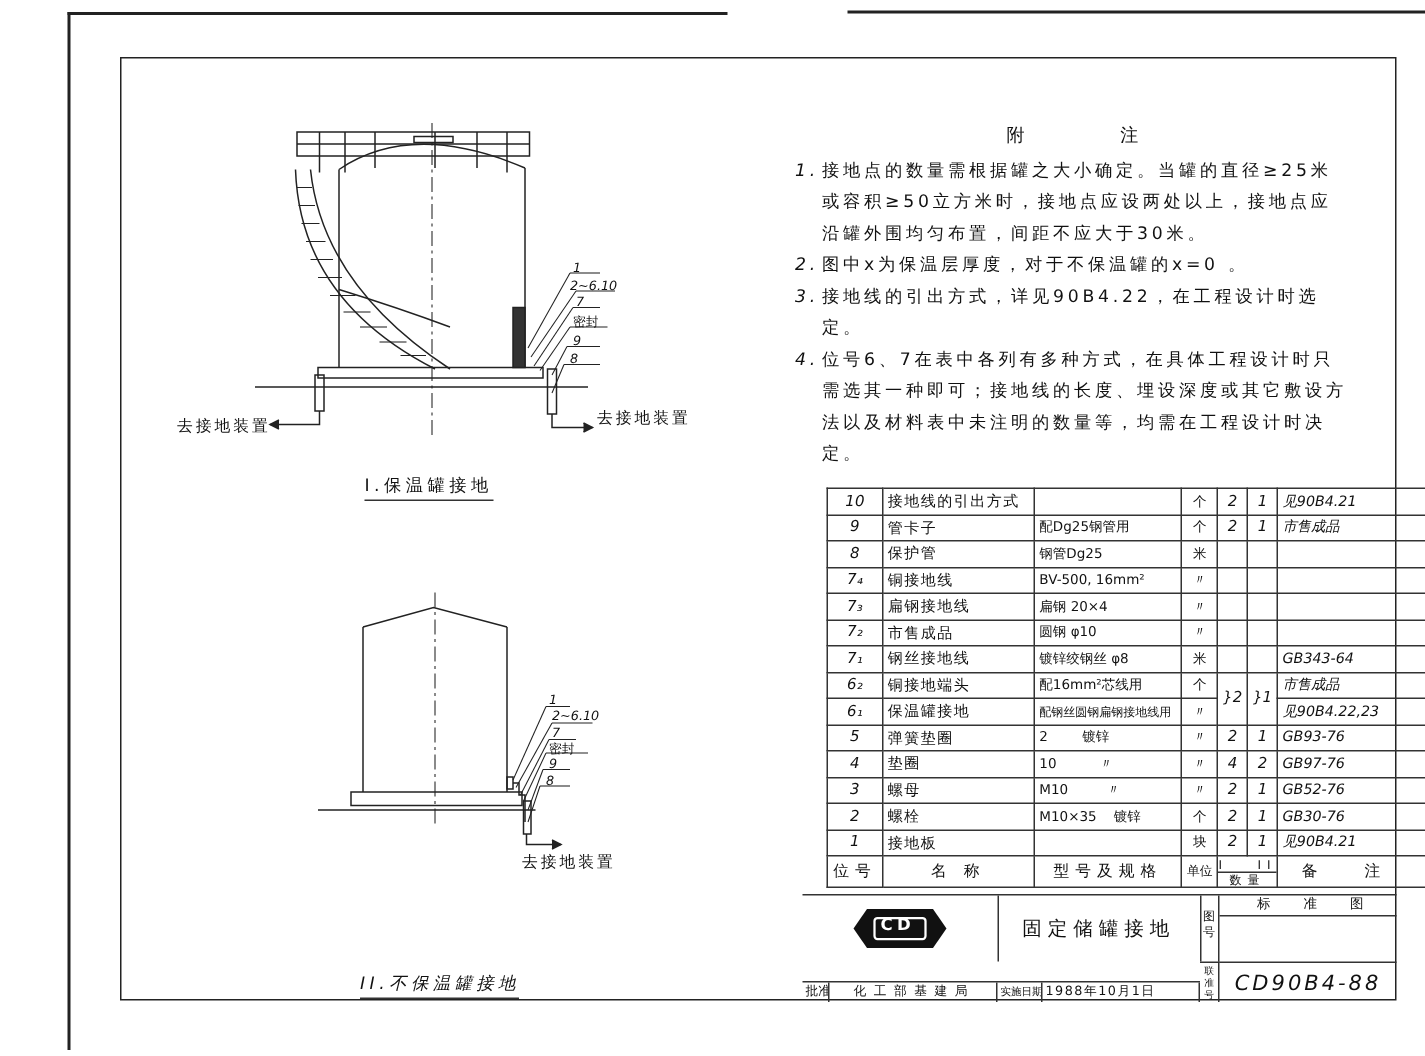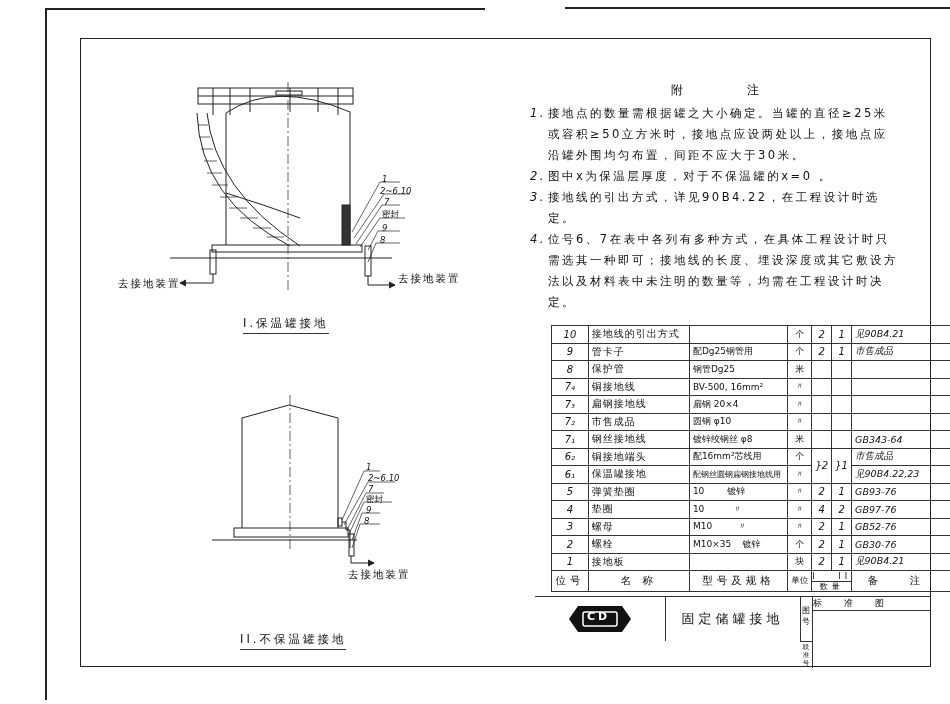--- a/index.html
+++ b/index.html
@@ -13,40 +13,40 @@
   svg.drawing { position: absolute; left: 0; top: 0; }
 
   .notes { left: 530px; top: 80px; width: 370px; font-size: 11.5px; line-height: 21px; letter-spacing: 2.5px; }
   .notes-title { text-align: center; letter-spacing: 30px; font-size: 12px; margin-bottom: 2px; padding-left: 30px; }
   .note { display: flex; }
   .note-num { width: 18px; flex: none; font-style: italic; }
   .note-text { flex: 1; }
 
   .caption { font-size: 11.5px; letter-spacing: 3px; border-bottom: 1.5px solid #333; padding-bottom: 2px; }
   .caption1 { left: 243px; top: 316px; }
-  .caption2 { left: 240px; top: 632px; }
+  .caption2 { left: 240px; top: 648px; font-style: italic; }
   .ground-label { font-size: 10.5px; letter-spacing: 2px; }
   .callout { font-size: 8.5px; font-style: italic; }
 
   table.bom { position: absolute; left: 551px; top: 325px; border-collapse: collapse; font-size: 10px; }
   table.bom td { border: 1px solid #333; height: 16.5px; padding: 0 3px; white-space: nowrap; }
   table.bom td.c-no { width: 30px; text-align: center; font-style: italic; }
   table.bom td.c-name { width: 95px; letter-spacing: 1px; }
   table.bom td.c-spec { width: 92px; font-size: 9px; }
   table.bom td.c-unit { width: 14px; text-align: center; font-size: 9px; }
   table.bom td.c-q1 { width: 10px; text-align: center; font-style: italic; }
   table.bom td.c-q2 { width: 10px; text-align: center; font-style: italic; }
   table.bom td.c-rem { width: 96px; font-size: 9.5px; font-style: italic; border-right: none; }
   table.bom tr.head td { height: 20px; font-size: 10.5px; font-style: normal; text-align: center; letter-spacing: 4px; }
   .qty-head { font-size: 8px; line-height: 9px; text-align: center; }
 
   .titleblock { left: 535px; top: 596px; width: 396px; height: 71px; border-top: 1px solid #333; font-size: 9px; }
   .tb-logo-cell { left: 0; top: 0; width: 130px; height: 44px; border-right: 1px solid #333; }
   .tb-name-cell { left: 130px; top: 0; width: 135px; height: 44px; border-right: 1px solid #333; display: flex; align-items: center; justify-content: center; font-size: 13px; letter-spacing: 4px; }
-  .tb-std-label { left: 278px; top: 0; width: 118px; height: 13px; border-bottom: 1px solid #333; text-align: left; letter-spacing: 22px; font-size: 9px; line-height: 13px; }
+  .tb-std-label { left: 278px; top: 0; width: 118px; height: 13px; border-bottom: 1px solid #333; text-align: right; letter-spacing: 22px; font-size: 9px; line-height: 13px; }
   .tb-fig-label { left: 265px; top: 0; width: 13px; height: 44px; border-right: 1px solid #333; font-size: 8px; line-height: 11px; text-align: center; padding-top: 8px; box-sizing: border-box; }
   .tb-fig-no { left: 278px; top: 13px; width: 118px; height: 31px; display: flex; align-items: center; justify-content: center; font-size: 15px; font-style: italic; letter-spacing: 3px; }
   .tb-row { left: 0; height: 13px; width: 265px; border-top: 1px solid #333; font-size: 8.5px; line-height: 13px; }
   .tb-r1 { top: 44px; }
   .tb-r2 { top: 57px; }
   .tb-cell { position: absolute; top: 0; height: 13px; border-right: 1px solid #333; box-sizing: border-box; padding-left: 2px; white-space: nowrap; overflow: hidden; }
   .tb-cat-label { left: 265px; top: 44px; width: 13px; height: 27px; border-top: 1px solid #333; border-right: 1px solid #333; font-size: 6.5px; line-height: 8px; text-align: center; box-sizing: border-box; padding-top: 1px; }
   .tb-cat-no { left: 278px; top: 44px; width: 118px; height: 27px; border-top: 1px solid #333; display: flex; align-items: center; justify-content: center; font-size: 14px; font-style: italic; letter-spacing: 2px; }
   .logo { position: absolute; left: 33px; top: 8px; width: 64px; height: 28px; }
 </style>
@@ -269,21 +269,21 @@
     <tr>
         <td class="c-no">6₁</td>
         <td class="c-name">保温罐接地</td>
         <td class="c-spec" style="font-size:8px">配钢丝圆钢扁钢接地线用</td>
         <td class="c-unit">〃</td>
         <td class="c-rem">见90B4.22,23</td>
       </tr>
     <tr>
         <td class="c-no">5</td>
         <td class="c-name">弹簧垫圈</td>
-        <td class="c-spec" style="white-space:pre">10        镀锌</td>
+        <td class="c-spec" style="white-space:pre">2        镀锌</td>
         <td class="c-unit">〃</td>
         <td class="c-q1">2</td>
         <td class="c-q2">1</td>
         <td class="c-rem">GB93-76</td>
       </tr>
     <tr>
         <td class="c-no">4</td>
         <td class="c-name">垫圈</td>
         <td class="c-spec" style="white-space:pre">10          〃</td>
         <td class="c-unit">〃</td>
@@ -337,14 +337,21 @@
   <div class="abs tb-logo-cell">
     <svg class="logo" viewBox="0 0 64 28">
       <polygon points="10,1 54,1 63,14 54,27 10,27 1,14" fill="#111"></polygon>
       <rect x="15" y="7" width="34" height="14" rx="2" fill="none" stroke="#fff" stroke-width="1.5"></rect>
     </svg>
     <div class="abs" style="left:52px;top:13px;font-size:11px;font-weight:bold;color:#fff;letter-spacing:3px">CD</div>
   </div>
   <div class="abs tb-fig-label">图号</div>
   <div class="abs tb-std-label">标准图</div>
 
+  <div class="abs tb-row tb-r2">
+    <div class="tb-cell" style="left:0;width:18px">批准</div>
+    <div class="tb-cell" style="left:18px;width:112px;letter-spacing:5px;text-align:center">化工部基建局</div>
+    <div class="tb-cell" style="left:130px;width:30px;font-size:7px">实施日期</div>
+    <div class="tb-cell" style="left:160px;width:105px;letter-spacing:1px">1988年10月1日</div>
+  </div>
   <div class="abs tb-cat-label">联准号</div>
+  <div class="abs tb-cat-no">CD90B4-88</div>
 </div>
 
 </body></html>

